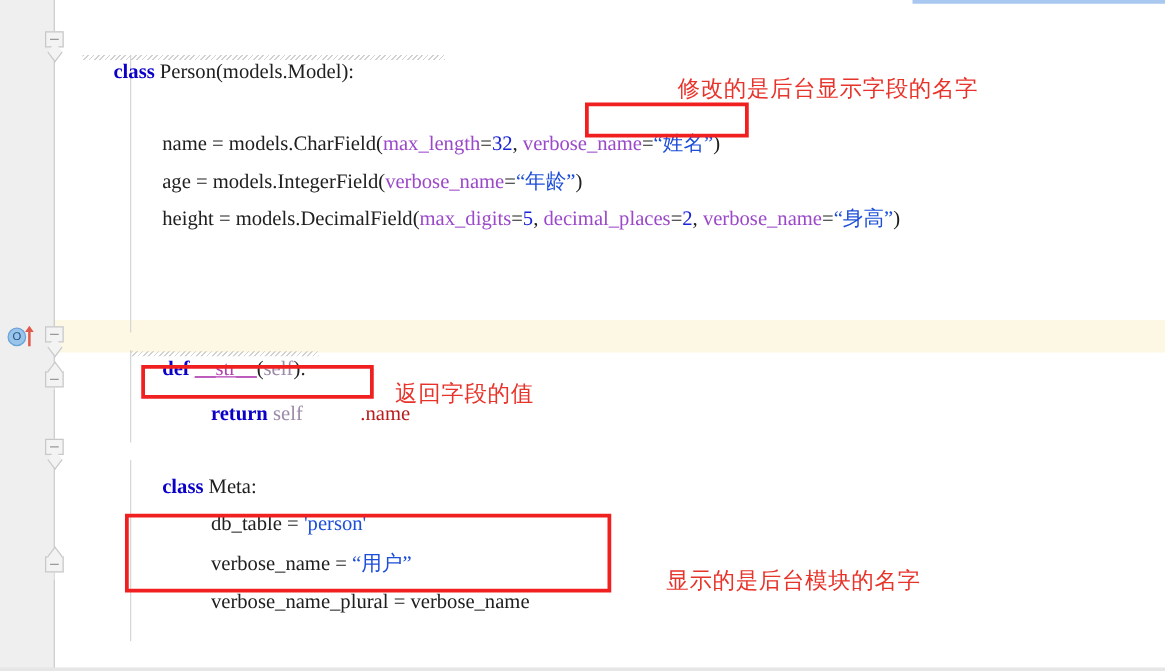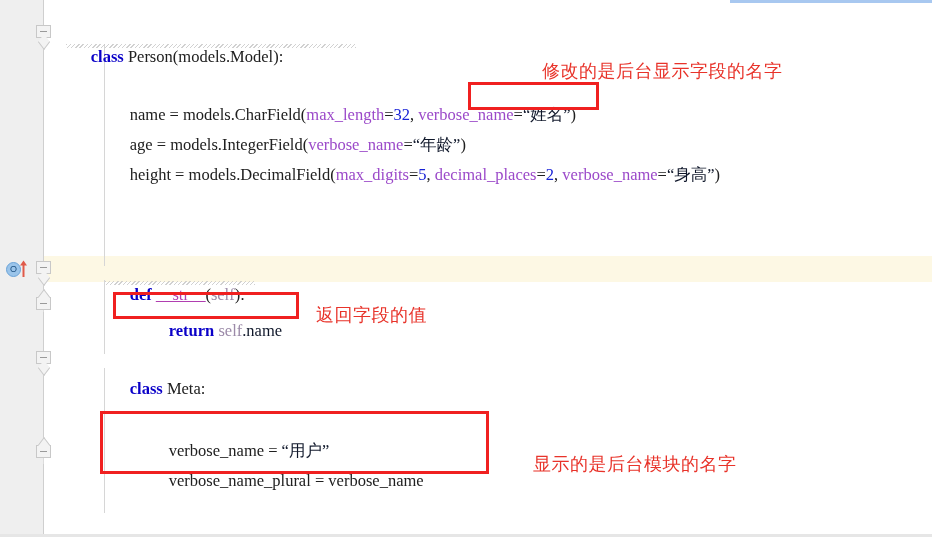--- a/index.html
+++ b/index.html
@@ -172,24 +172,24 @@
     width: 1px;
     background: #d6d6d6;
   }
 
   
   .kw       { color: #0a00c8; font-weight: bold; }
   .ident    { color: #202020; }
   .comment  { color: #a8a8a8; font-style: italic; }
   .kwarg    { color: #9b49c9; }
   .num      { color: #1822d6; }
-  .str      { color: #0f172a; }
+  .str      { color: #1d4ed8; }
   .dunder   { color: #b13fb1; text-decoration: underline; text-decoration-color:#b13fb1;}
   .selfkw   { color: #9b8aa8; }
-  .attr     { color: #0f172a; }
+  .attr     { color: #b91c1c; margin-left: 46px; }
 
   
   .squiggle {
     position: absolute;
     height: 4px;
     background:
       repeating-linear-gradient(135deg,
         #c9c9c9 0px, #c9c9c9 1px,
         transparent 1px, transparent 3px);
     opacity: .85;
@@ -287,20 +287,23 @@
     </div>
 
     <div class="code-line" style="left:84px; top:292px;">
       <span class="kw">return </span><span class="selfkw">self</span><span class="attr">.name</span>
     </div>
 
     <div class="code-line" style="left:45px; top:350px;">
       <span class="kw">class </span><span class="ident">Meta:</span>
     </div>
 
+    <div class="code-line" style="left:84px; top:380px;">
+      <span class="ident">db_table = </span><span class="str">'person'</span>
+    </div>
 
     <div class="code-line" style="left:84px; top:412px;">
       <span class="ident">verbose_name = </span><span class="str">“用户”</span>
     </div>
 
     <div class="code-line" style="left:84px; top:442px;">
       <span class="ident">verbose_name_plural = verbose_name</span>
     </div>
 
   </div>

